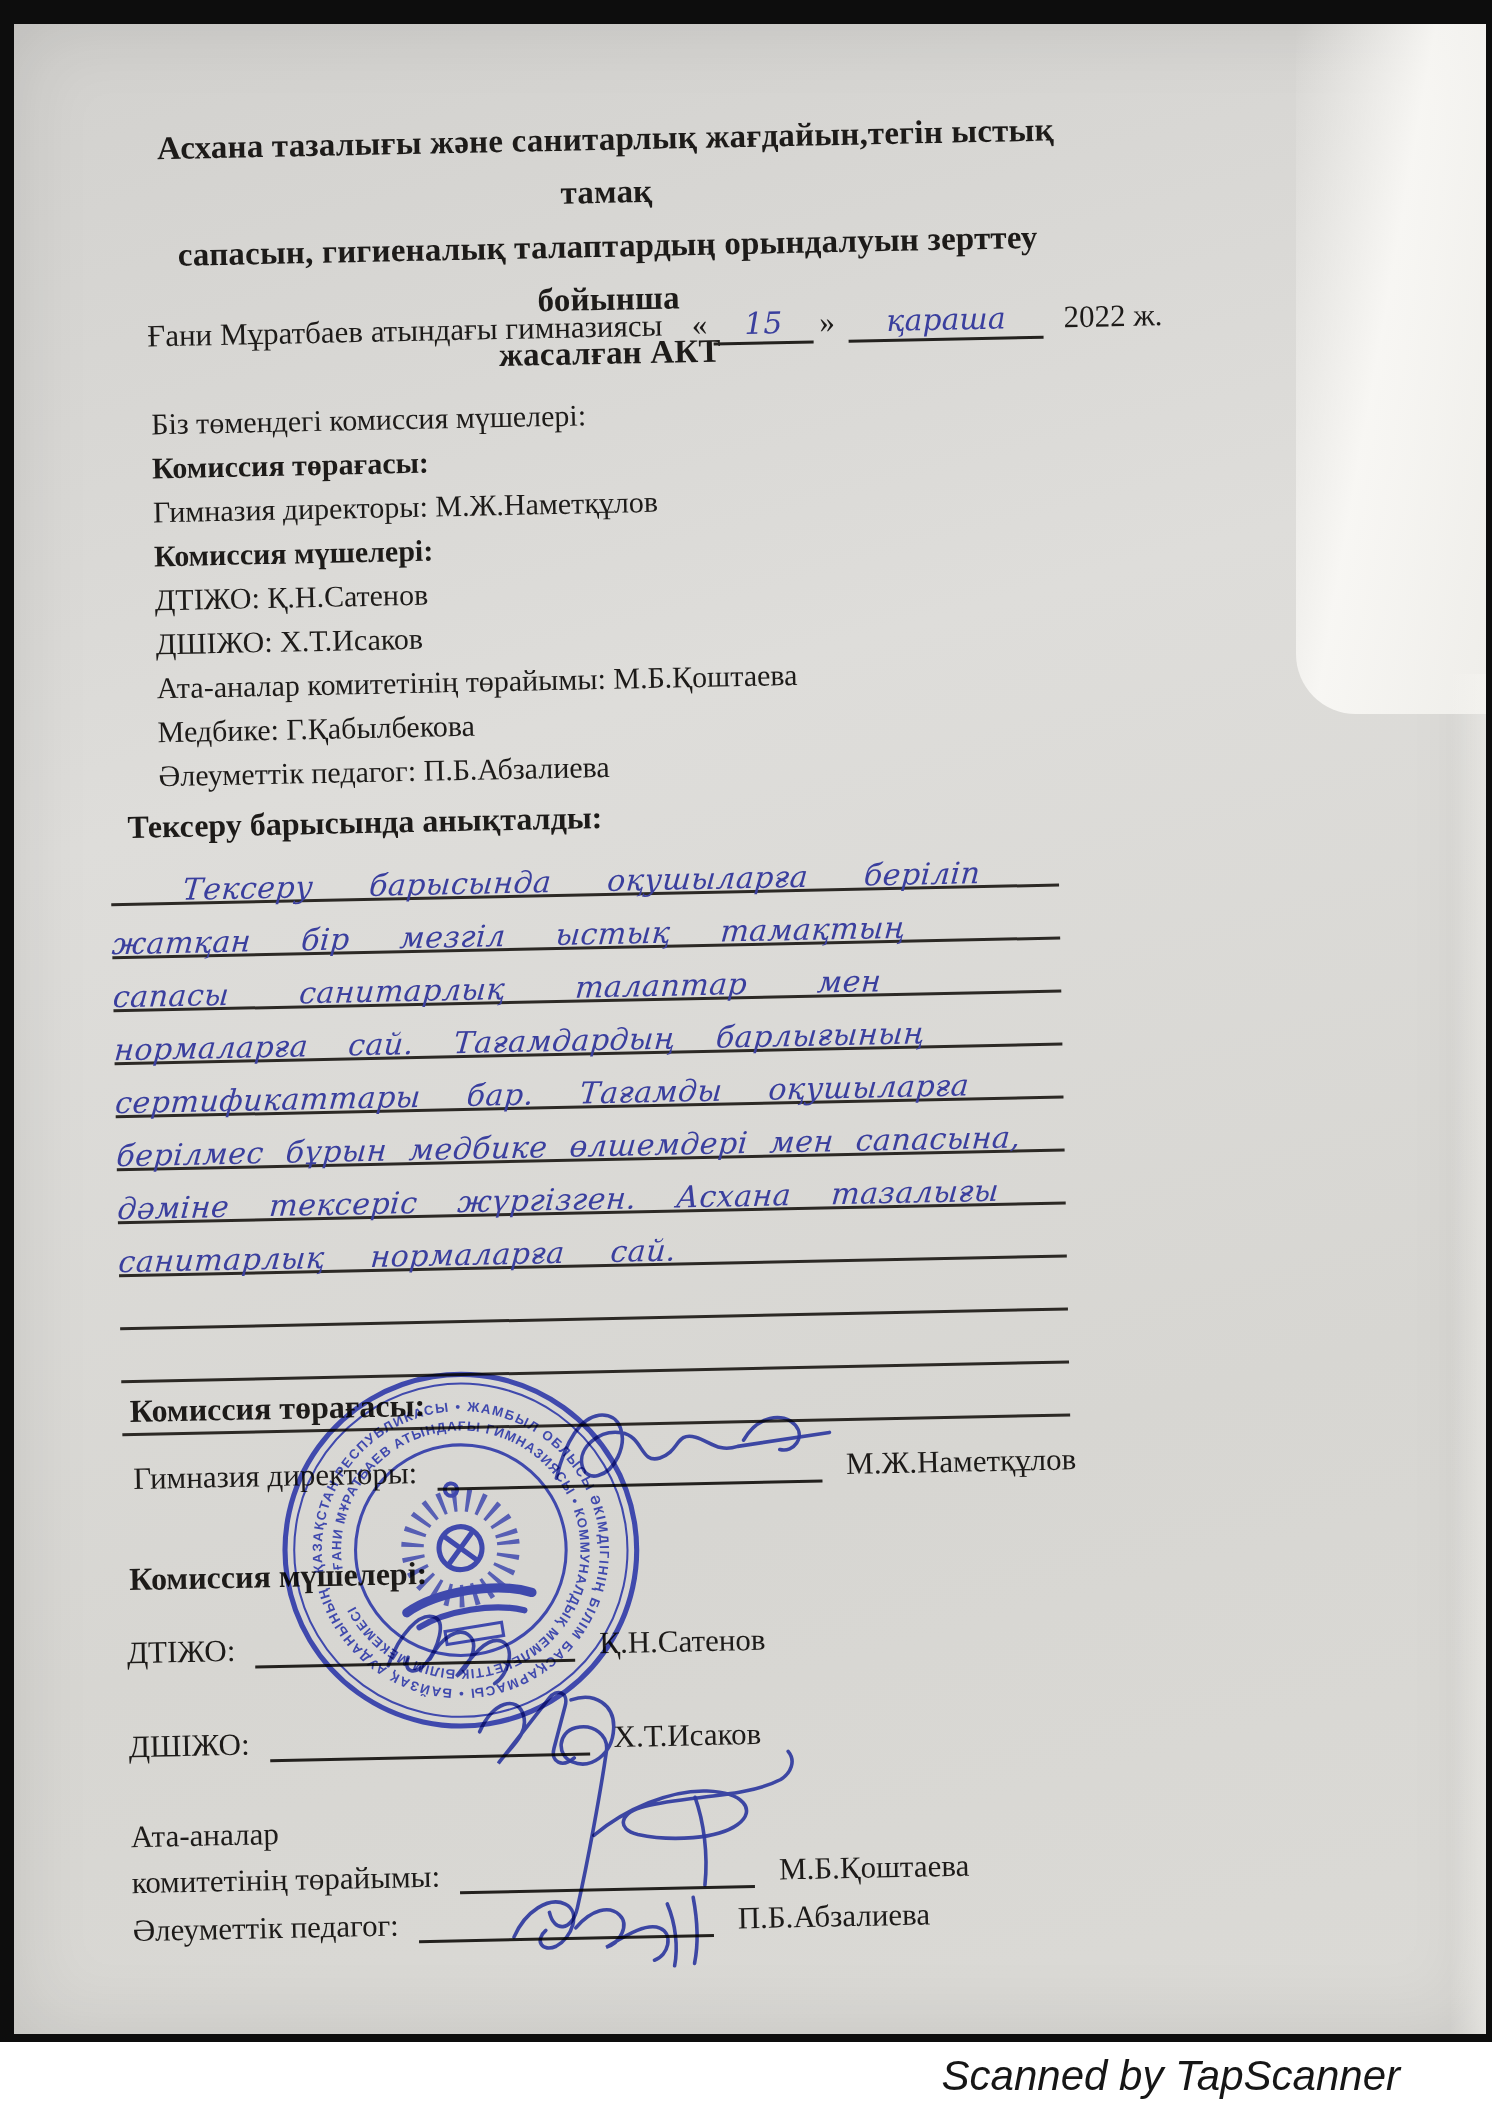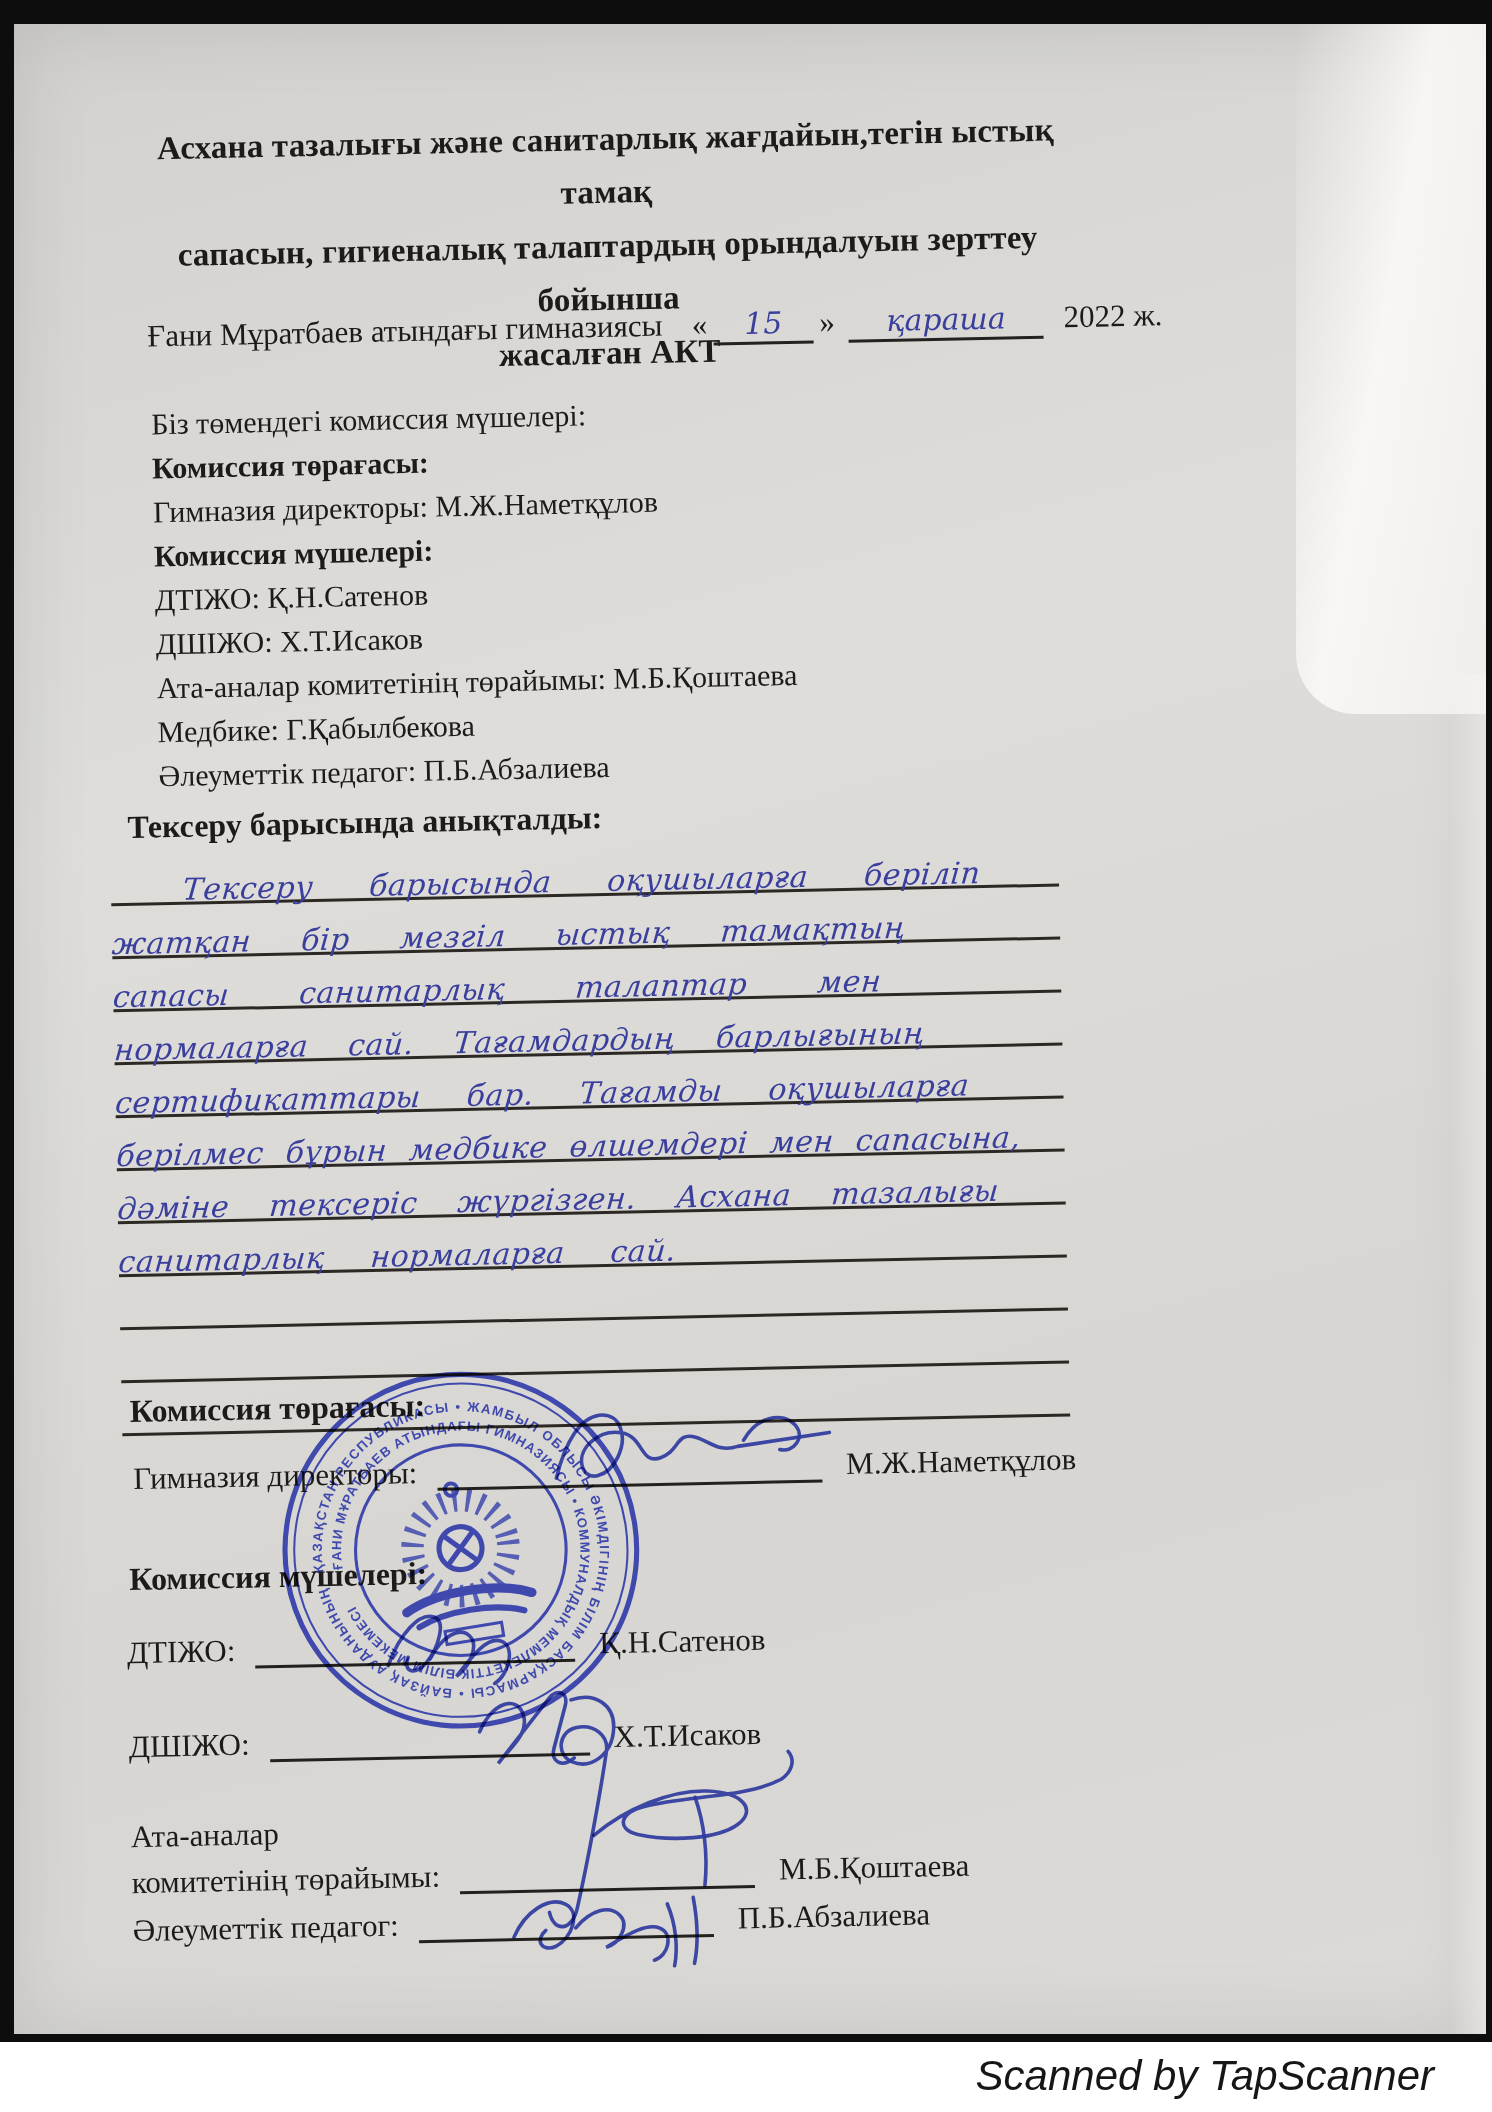--- a/index.html
+++ b/index.html
@@ -96,21 +96,21 @@
   .sig-svg path{fill:none;stroke:#2f3a9e;stroke-width:3.6;stroke-linecap:round;opacity:0.92;}
   .sig-director{left:525px;top:1372px;}
   .sig-dtijo{left:345px;top:1562px;}
   .sig-dshijo{left:425px;top:1642px;}
   .sig-parents{left:545px;top:1712px;}
   .sig-pedagog{left:465px;top:1838px;}
 
   .footer{
     position:absolute;left:0;right:0;bottom:0;height:70px;background:#ffffff;
     font-family:"Liberation Sans", sans-serif;font-style:italic;font-size:42px;color:#161616;
-    text-align:right;line-height:68px;padding-right:58px;box-sizing:border-box;
+    text-align:right;line-height:68px;padding-right:92px;box-sizing:border-box;
   }
 </style>
 </head>
 <body>
 
 <div class="page">
   <div class="paper">
     <div class="shine-top-right"></div>
     <div class="shine-right-strip"></div>
 

